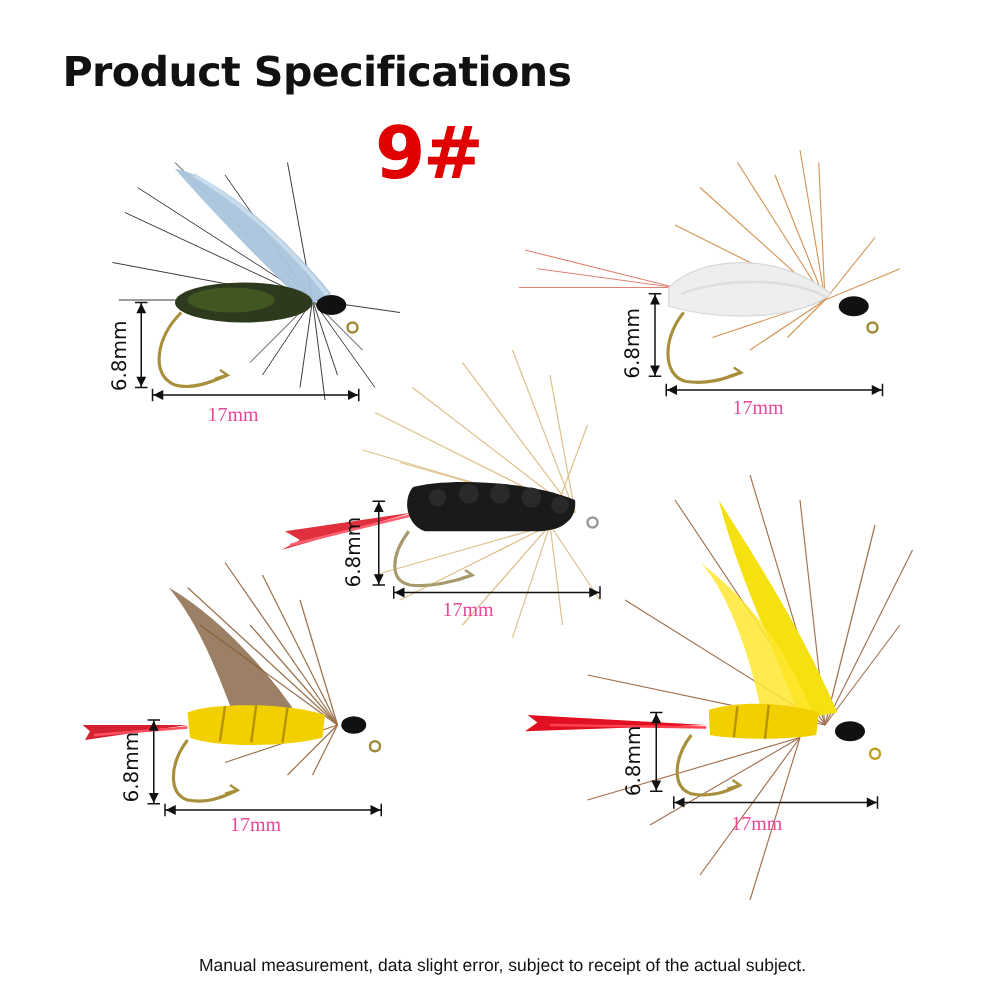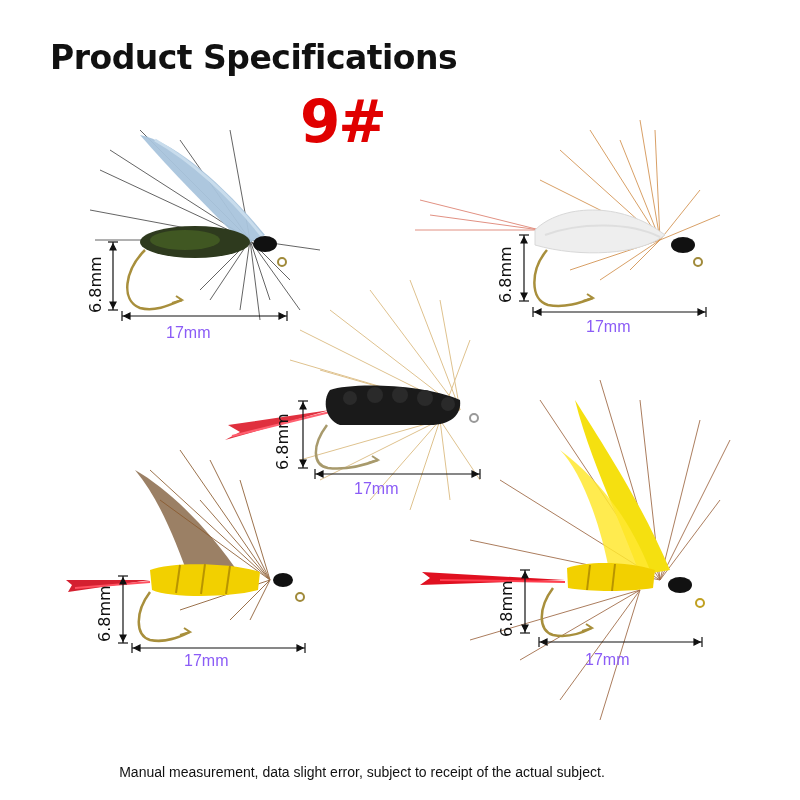--- a/index.html
+++ b/index.html
@@ -15,32 +15,33 @@
       text-align: right;
     }
     .size-label {
       position: absolute; left: 300px; top: 88px;
       font-size: 58px; font-weight: bold; color: #e00000; letter-spacing: -2px;
       font-family: "DejaVu Sans", sans-serif;
     }
     .fly { position: absolute; }
     .fly svg { position: absolute; left: 0; top: 0; overflow: visible; }
     .dim-h {
-      position: absolute; font-size: 16px; color: #8b5cf6; white-space: nowrap;
-      font-family: Liberation Sans, sans-serif;
+      position: absolute; font-size: 16px; color: #ec4899; white-space: nowrap;
+      font-family: Liberation Serif, serif;
     }
     .dim-v {
       position: absolute; font-size: 16px; color: #111; white-space: nowrap;
       transform: rotate(-90deg); transform-origin: left top;
       font-family: "DejaVu Sans", sans-serif;
     }
     .footnote {
       position: absolute; left: 0; width: 724px; top: 764px; text-align: center;
       font-size: 14px; color: #111;
       font-family: "Liberation Sans", sans-serif;
+      padding-left: 40px;
     }
   </style>
 </head>
 <body>
 
 <div class="title">Product Specifications</div>
 <div class="size-label">9#</div>
 
 <div class="fly" style="left:0;top:0;width:800px;height:800px;">
   <svg width="800" height="800">

